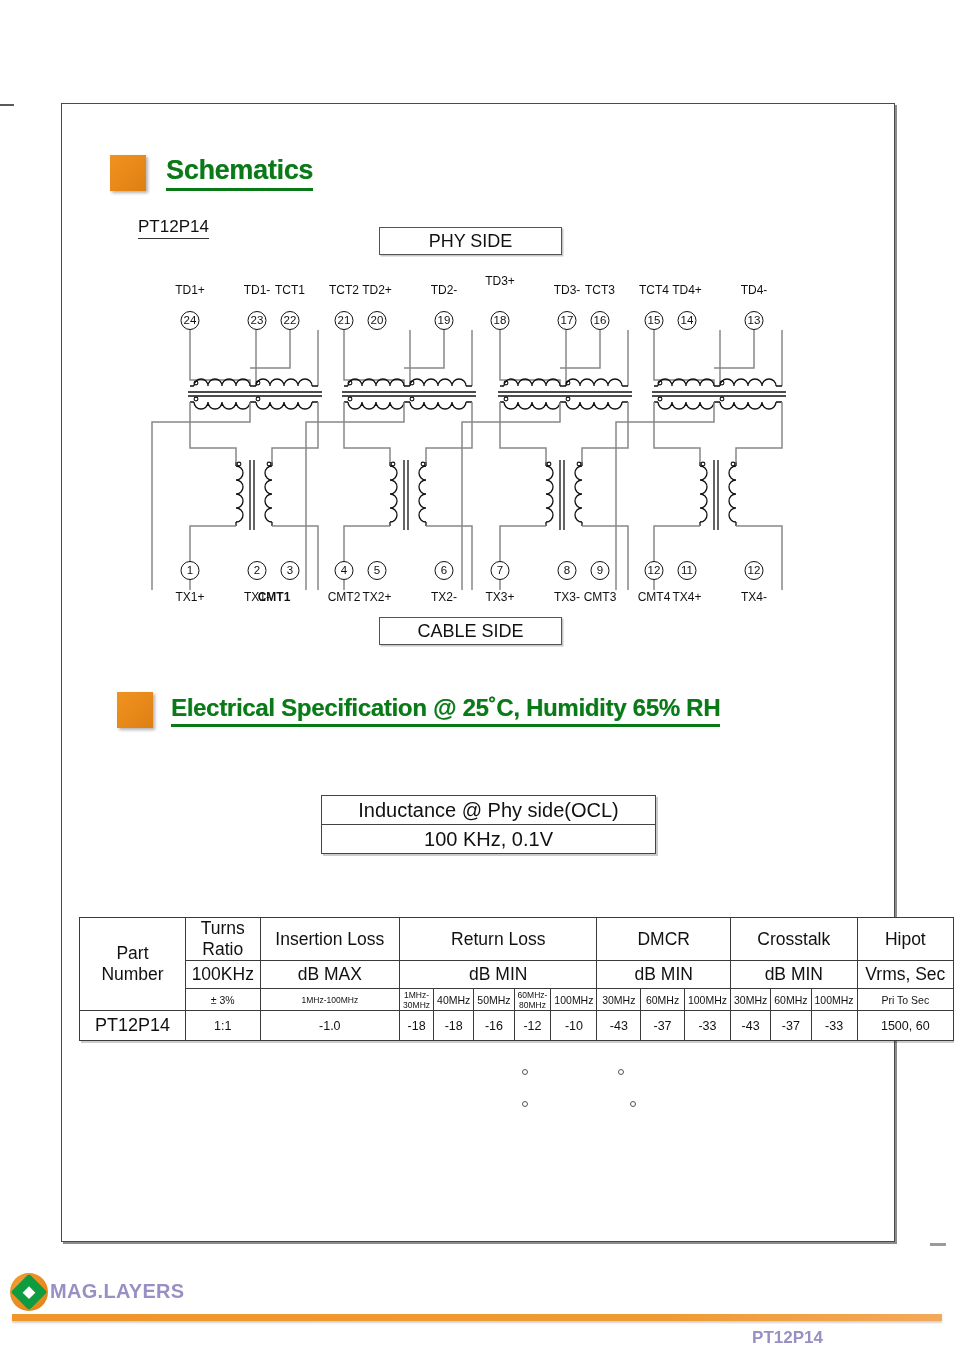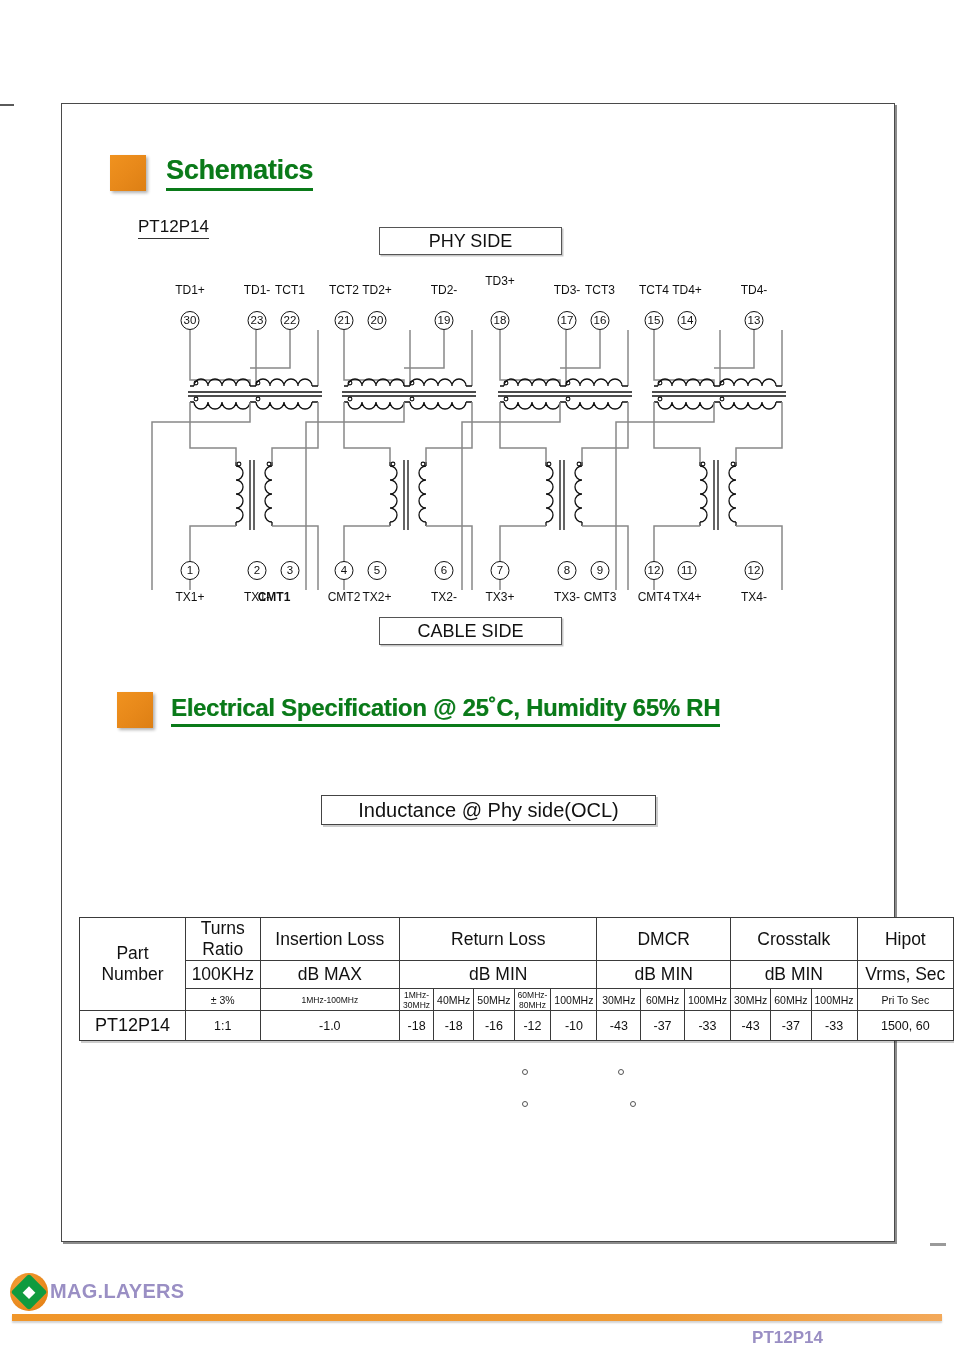--- a/index.html
+++ b/index.html
@@ -270,21 +270,21 @@
     <g>
         <use href="#block" x="500" y="330"></use>
       </g>
     <g>
         <use href="#block" x="654" y="330"></use>
       </g>
   </svg>
 
   <div id="pinlayer">
       <div class="pinlabel" style="left: 190px; top: 283px;">TD1+</div>
-      <div class="pinnum" style="left: 190px; top: 311px;">30</div>
+      <div class="pinnum" style="left: 190px; top: 311px;">24</div>
       <div class="pinlabel" style="left: 257px; top: 283px;">TD1-</div>
       <div class="pinnum" style="left: 257px; top: 311px;">23</div>
       <div class="pinlabel" style="left: 290px; top: 283px;">TCT1</div>
       <div class="pinnum" style="left: 290px; top: 311px;">22</div>
       <div class="pinlabel" style="left: 344px; top: 283px;">TCT2</div>
       <div class="pinnum" style="left: 344px; top: 311px;">21</div>
       <div class="pinlabel" style="left: 377px; top: 283px;">TD2+</div>
       <div class="pinnum" style="left: 377px; top: 311px;">20</div>
       <div class="pinlabel" style="left: 444px; top: 283px;">TD2-</div>
       <div class="pinnum" style="left: 444px; top: 311px;">19</div>
@@ -329,20 +329,23 @@
   <div class="section-head" id="head-espec">
     <div class="sq"></div>
     <div class="head-text">Electrical Specification @ 25˚C, Humidity 65% RH</div>
   </div>
 
   <table id="inductance">
     <tbody>
         <tr>
           <td>Inductance @ Phy side(OCL)</td>
         </tr>
+        <tr>
+          <td>100 KHz, 0.1V</td>
+        </tr>
       </tbody>
   </table>
 
   <table id="spectable">
     <tbody>
         <tr class="r1">
           <td class="t-big" rowspan="3" style="width: 108px;">Part Number</td>
           <td class="t-big" colspan="1" style="width: 75px;">Turns Ratio</td>
           <td class="t-big" colspan="1" style="width: 145px;">Insertion Loss</td>
           <td class="t-big" colspan="5" style="width: 172px;">Return Loss</td>

